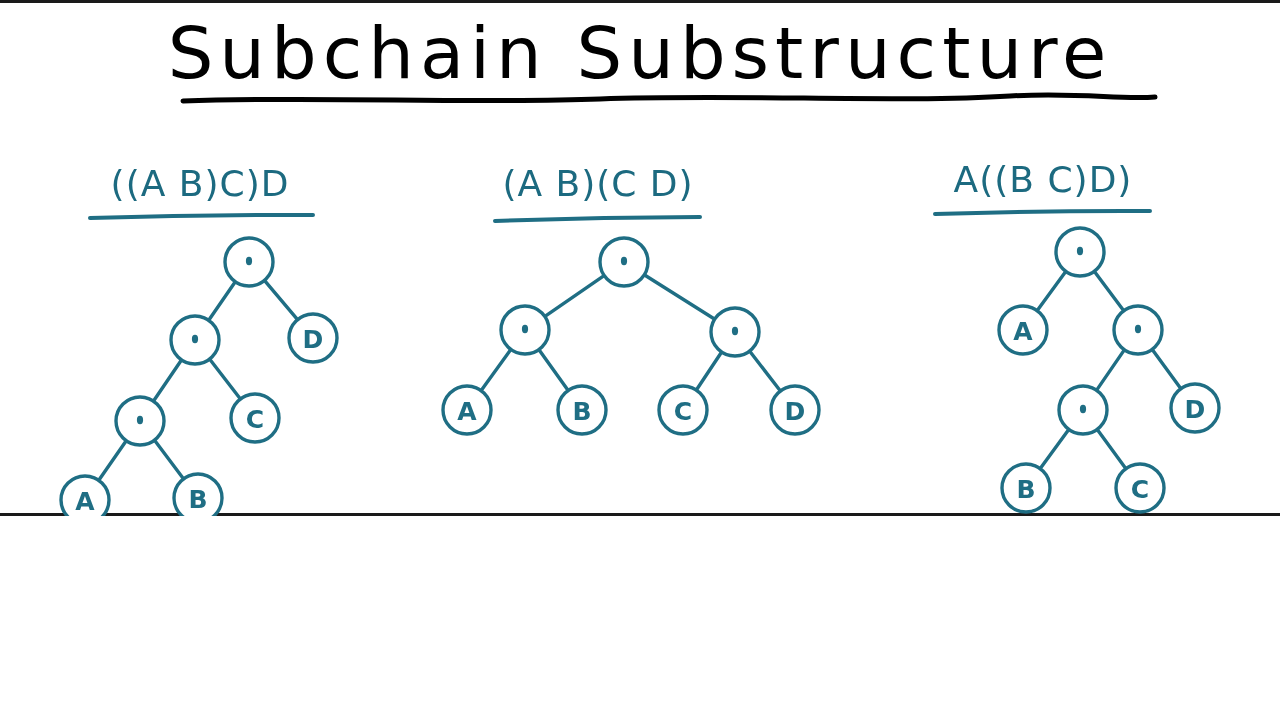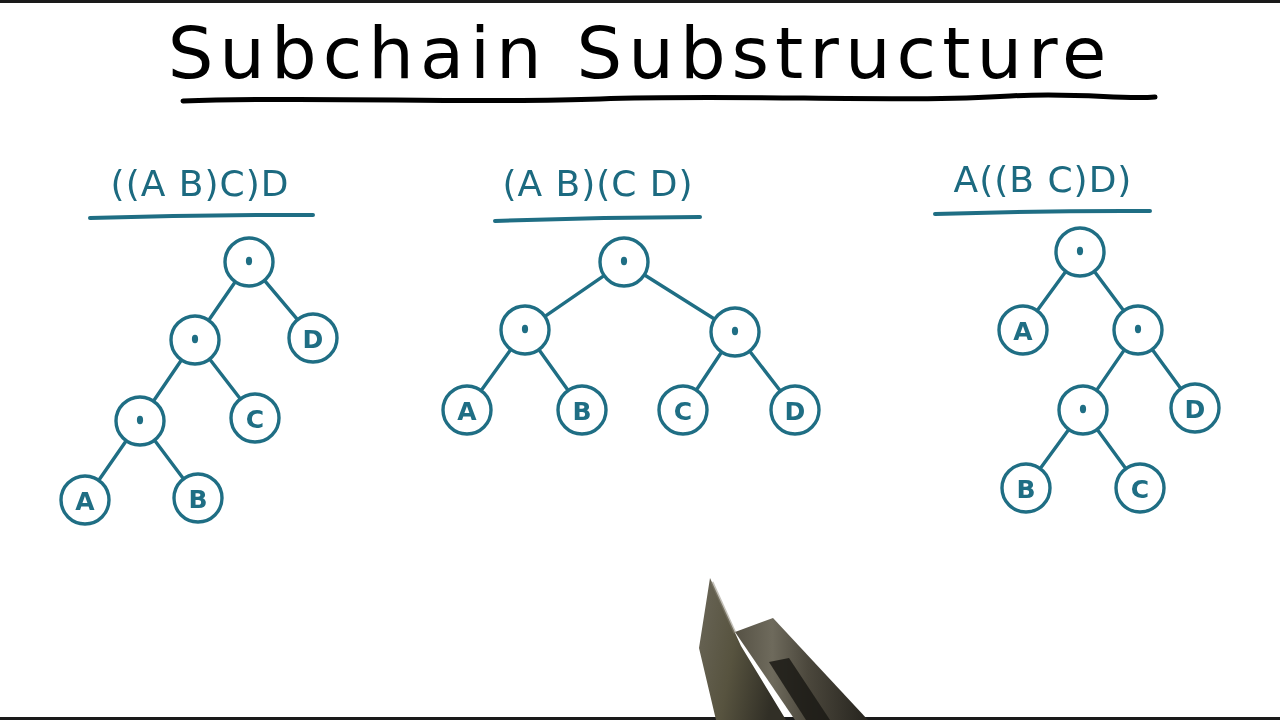--- a/index.html
+++ b/index.html
@@ -3,21 +3,21 @@
 <meta charset="utf-8">
 <style>
   html, body {
     margin: 0;
     padding: 0;
     background: #ffffff;
   }
   #canvas {
     position: relative;
     width: 1280px;
-    height: 720px;
+    height: 516px;
     background: #ffffff;
     overflow: hidden;
     font-family: "DejaVu Sans", sans-serif;
   }
   
   .edge-bar {
     position: absolute;
     left: 0;
     width: 1280px;
     height: 3px;

